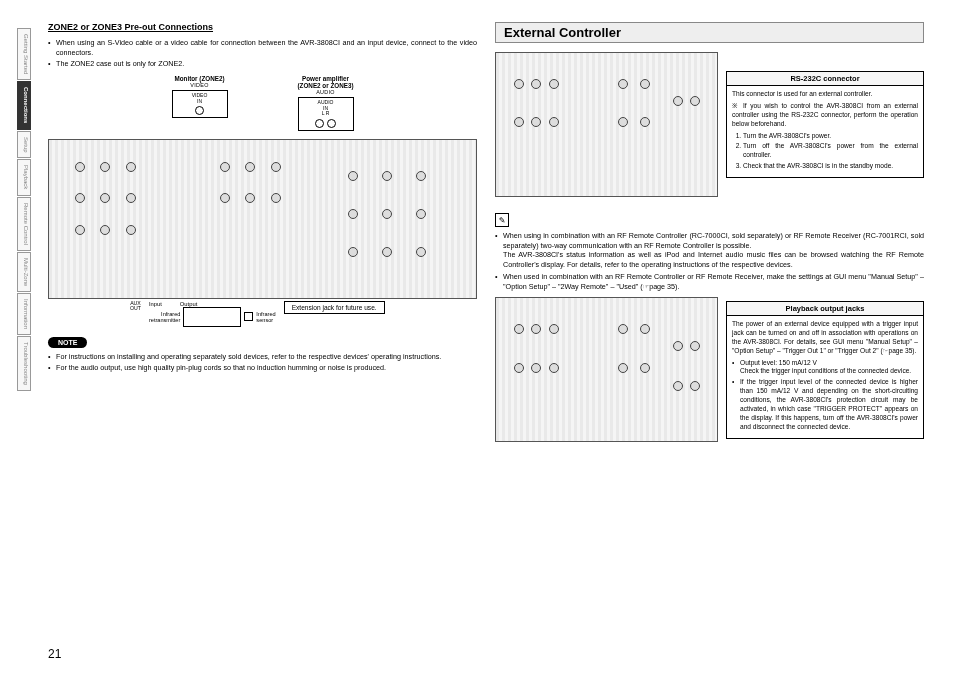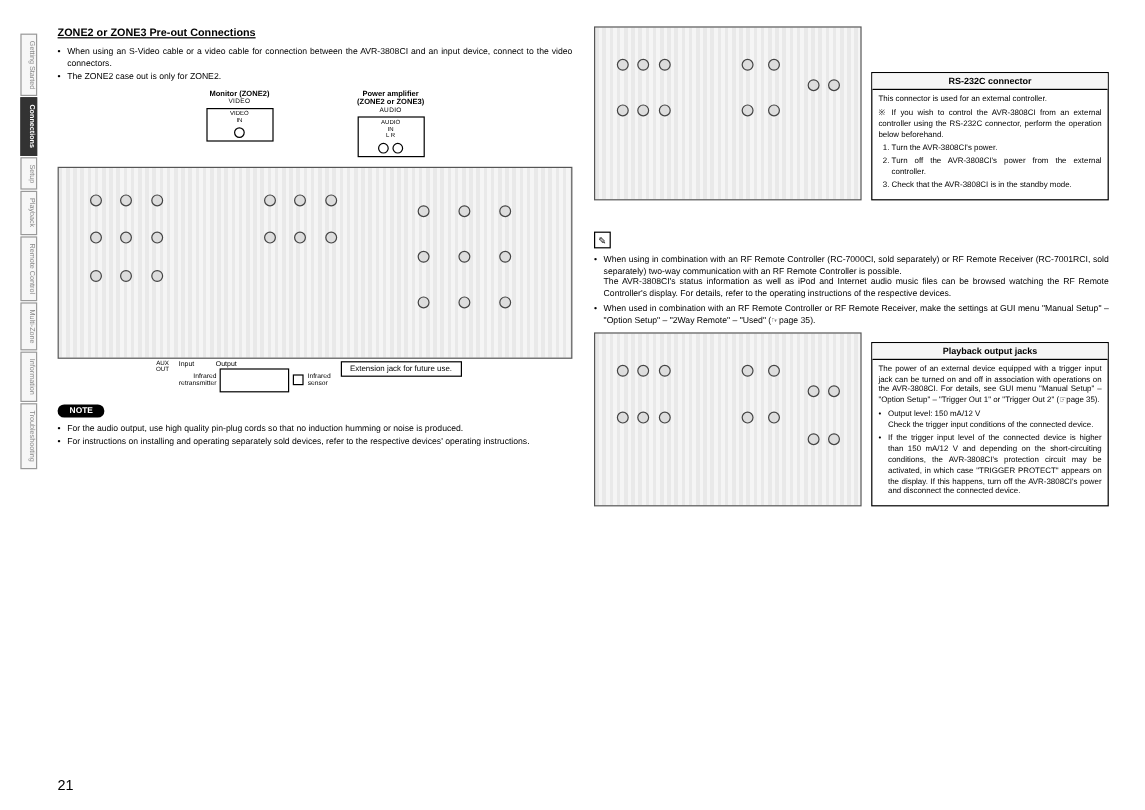--- a/index.html
+++ b/index.html
@@ -29,21 +29,21 @@
   .below-diagram{display:flex;align-items:flex-start;gap:8px;margin-top:-4px;margin-bottom:4px;padding-left:82px}
   .small-labels{font-size:5.8px;display:flex;gap:18px}
   .pagenum{position:absolute;left:48px;bottom:14px;font-size:12px}
   .pencil{width:14px;height:14px;border:1px solid #000;display:inline-flex;align-items:center;justify-content:center;font-size:8px;margin-bottom:4px;background:#fff}
   .side-panel{float:right;width:198px;border:1px solid #000;margin-left:8px;margin-bottom:6px;font-size:6.6px}
   .side-panel .hdr{font-weight:bold;text-align:center;border-bottom:1px solid #000;padding:2px 3px;background:#f6f6f6;font-size:7.5px}
   .side-panel .body{padding:4px 5px;line-height:1.35;text-align:justify}
   .side-panel .body p{margin-bottom:3px}
   .side-panel ol{padding-left:11px}
   .side-panel ol li{margin-bottom:2px}
-  .right-row{display:flex;gap:8px;margin-bottom:26px;align-items:flex-end}
+  .right-row{display:flex;gap:8px;margin-bottom:16px;align-items:center}
   .right-row .diagram{flex:1;margin:0}
   .conn-dots{position:absolute;inset:0;pointer-events:none}
   .hole{position:absolute;width:10px;height:10px;border:1px solid #444;border-radius:50%;background:#ddd}
   .ir-box{border:1px solid #000;width:58px;height:20px;background:#fff;position:relative}
 </style>
 </head>
 <body>
 
 <div class="sidebar">
   <div class="tab">Getting Started</div>
@@ -137,26 +137,27 @@
           <span class="port sq"></span>
           <div style="font-size:5.6px;white-space:pre;line-height:1.1">Infrared
 sensor</div>
         </div>
       </div>
       <div class="ext-box">Extension jack for future use.</div>
     </div>
 
     <div class="note-pill">NOTE</div>
     <ul class="bullets">
+      <li>For instructions on installing and operating separately sold devices, refer to the respective devices' operating instructions.</li>
       <li>For the audio output, use high quality pin-plug cords so that no induction humming or noise is produced.</li>
-      <li>For instructions on installing and operating separately sold devices, refer to the respective devices' operating instructions.</li>
     </ul>
   </div>
 
   <div class="col">
+    <div class="sec-title">External Controller</div>
 
     <div class="right-row">
       <div class="diagram small">
         <div class="conn-dots">
           <div class="hole" style="left:8%;top:18%"></div>
             <div class="hole" style="left:16%;top:18%"></div>
             <div class="hole" style="left:24%;top:18%"></div>
           <div class="hole" style="left:8%;top:45%"></div>
             <div class="hole" style="left:16%;top:45%"></div>
             <div class="hole" style="left:24%;top:45%"></div>

